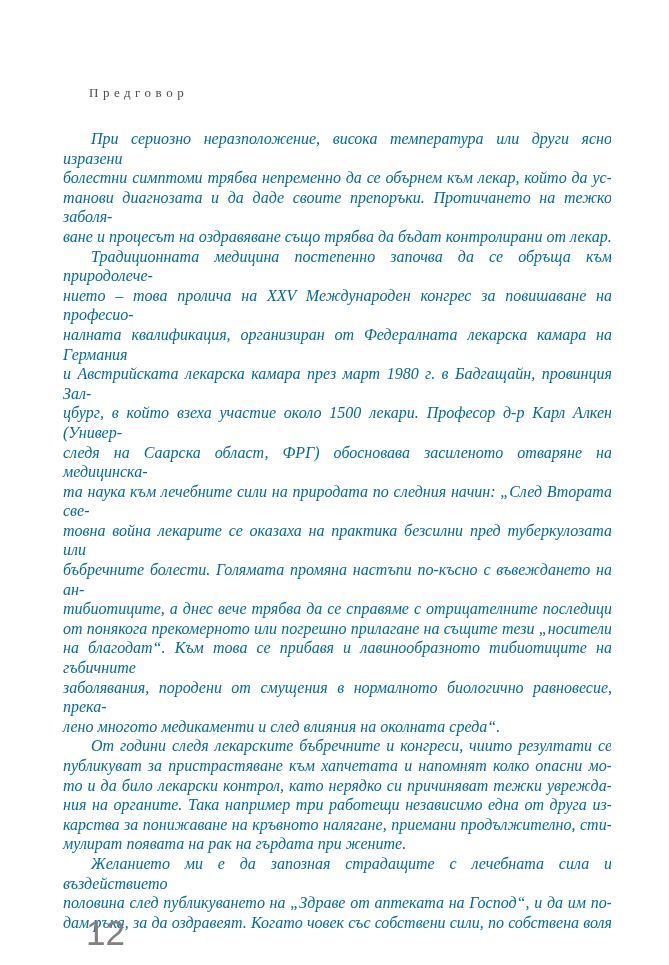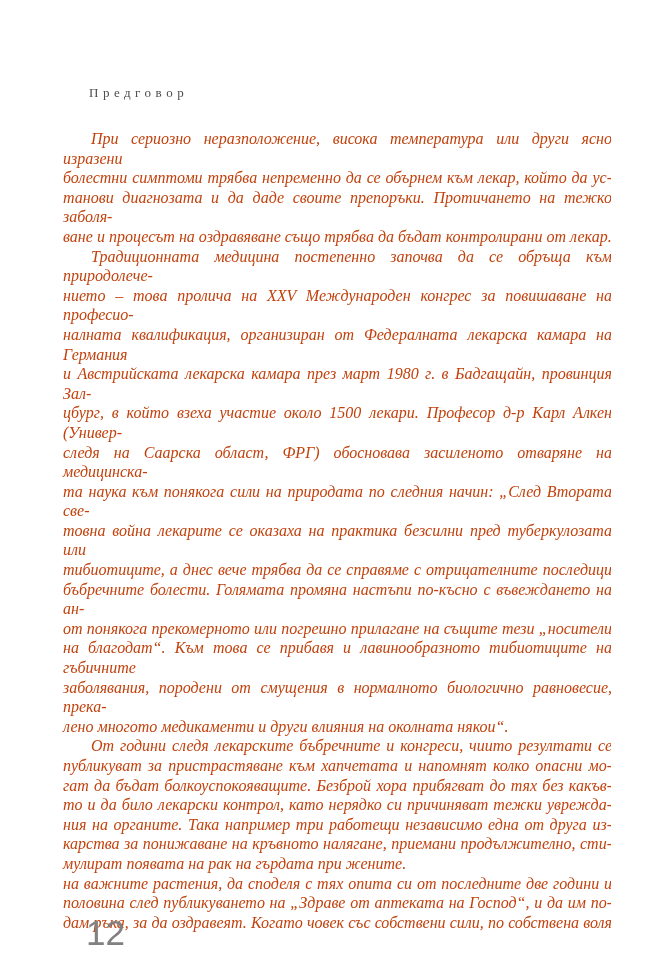--- a/index.html
+++ b/index.html
@@ -32,21 +32,21 @@
     width: 549px;
   }
   .paragraph {
     margin: 0;
     padding: 0;
   }
   .line {
     font-style: italic;
     font-size: 16px;
     line-height: 19.6px;
-    color: #c2410c;
+    color: #0369a1;
     text-align: justify;
     text-align-last: justify;
     width: 549px;
   }
   .line.last {
     text-align-last: left;
   }
   .line.first {
     text-indent: 28px;
   }
@@ -73,39 +73,38 @@
         <div class="line">танови диагнозата и да даде своите препоръки. Протичането на тежко заболя-</div>
         <div class="line last">ване и процесът на оздравяване също трябва да бъдат контролирани от лекар.</div>
       </div>
       <div class="paragraph">
         <div class="line first">Традиционната медицина постепенно започва да се обръща към природолече-</div>
         <div class="line">нието – това пролича на XXV Международен конгрес за повишаване на професио-</div>
         <div class="line">налната квалификация, организиран от Федералната лекарска камара на Германия</div>
         <div class="line">и Австрийската лекарска камара през март 1980 г. в Бадгащайн, провинция Зал-</div>
         <div class="line">цбург, в който взеха участие около 1500 лекари. Професор д-р Карл Алкен (Универ-</div>
         <div class="line">следя на Саарска област, ФРГ) обосновава засиленото отваряне на медицинска-</div>
-        <div class="line">та наука към понякога сили на природата по следния начин: „След Втората све-</div>
+        <div class="line">та наука към лечебните сили на природата по следния начин: „След Втората све-</div>
         <div class="line">товна война лекарите се оказаха на практика безсилни пред туберкулозата или</div>
+        <div class="line">бъбречните болести. Голямата промяна настъпи по-късно с въвеждането на ан-</div>
         <div class="line">тибиотиците, а днес вече трябва да се справяме с отрицателните последици</div>
-        <div class="line">бъбречните болести. Голямата промяна настъпи по-късно с въвеждането на ан-</div>
         <div class="line">от понякога прекомерното или погрешно прилагане на същите тези „носители</div>
         <div class="line">на благодат“. Към това се прибавя и лавинообразното тибиотиците на гъбичните</div>
         <div class="line">заболявания, породени от смущения в нормалното биологично равновесие, прека-</div>
-        <div class="line last">лено многото медикаменти и други влияния на околната някои“.</div>
+        <div class="line last">лено многото медикаменти и след влияния на околната среда“.</div>
       </div>
       <div class="paragraph">
         <div class="line first">От години следя лекарските бъбречните и конгреси, чиито резултати се</div>
         <div class="line">публикуват за пристрастяване към хапчетата и напомнят колко опасни мо-</div>
-        <div class="line">гат да бъдат болкоуспокояващите. Безброй хора прибягват до тях без какъв-</div>
         <div class="line">то и да било лекарски контрол, като нерядко си причиняват тежки уврежда-</div>
         <div class="line">ния на органите. Така например три работещи независимо една от друга из-</div>
         <div class="line">карства за понижаване на кръвното налягане, приемани продължително, сти-</div>
         <div class="line last">мулират появата на рак на гърдата при жените.</div>
       </div>
       <div class="paragraph">
-        <div class="line">на важните растения, да споделя с тях опита си от последните две години и</div>
+        <div class="line first">Желанието ми е да запозная страдащите с лечебната сила и въздействието</div>
         <div class="line">половина след публикуването на „Здраве от аптеката на Господ“, и да им по-</div>
         <div class="line">дам ръка, за да оздравеят. Когато човек със собствени сили, по собствена воля</div>
       </div>
     </div>
 
   <div class="page-number">12</div>
 </div>
 
 </body></html>

